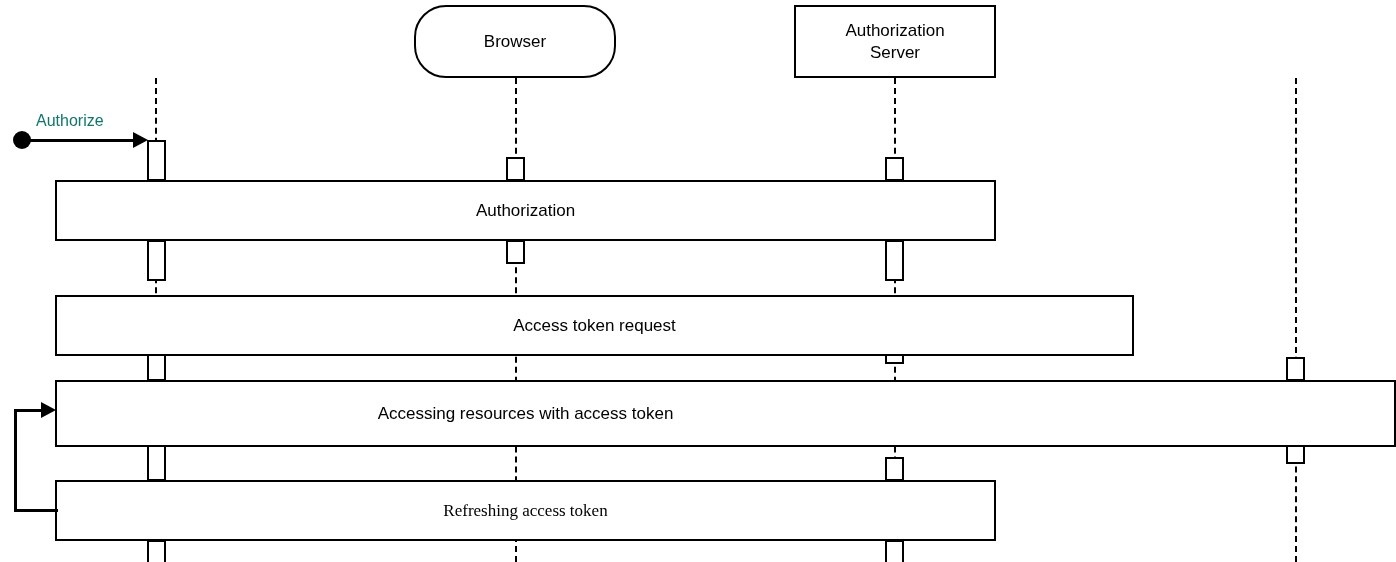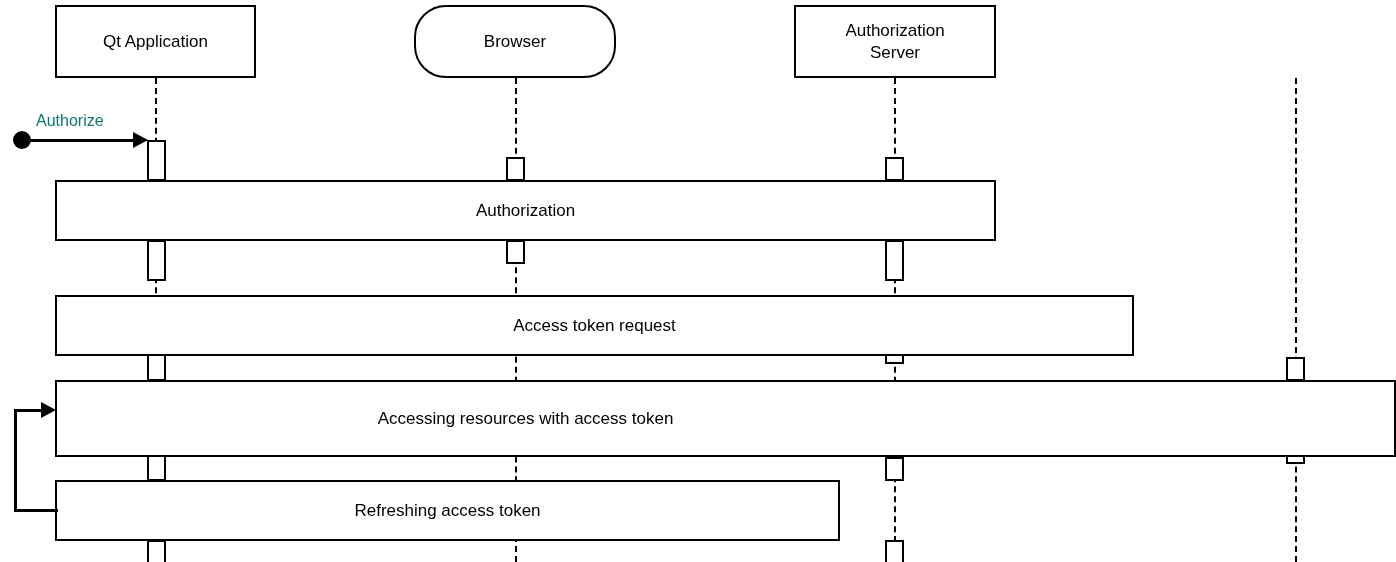--- a/index.html
+++ b/index.html
@@ -116,46 +116,43 @@
 
   <div class="activation" style="left:885px; top:157px; width:19px; height:24px;"></div>
   <div class="activation" style="left:885px; top:240px; width:19px; height:41px;"></div>
   <div class="activation" style="left:885px; top:340px; width:19px; height:24px;"></div>
   <div class="activation" style="left:885px; top:457px; width:19px; height:24px;"></div>
   <div class="activation" style="left:885px; top:540px; width:19px; height:24px;"></div>
 
   <div class="activation" style="left:1286px; top:357px; width:19px; height:24px;"></div>
   <div class="activation" style="left:1286px; top:440px; width:19px; height:24px;"></div>
 
-  <div class="participant" style="left:55px; top:5px; width:201px; height:73px;">
-    <span>Qt Application</span>
-  </div>
   <div class="participant" style="left:414px; top:5px; width:202px; height:73px;border-radius:32px;">
     <span>Browser</span>
   </div>
   <div class="participant" style="left:794px; top:5px; width:202px; height:73px;">
     <span style="white-space:pre-line;">Authorization
 Server</span>
   </div>
 
   <div class="start-dot" style="left:13px; top:131px;"></div>
   <div class="hline" style="left:28px; top:139px; width:107px;"></div>
   <div class="arrowhead-right" style="left:133px; top:132px;"></div>
   <div class="start-label" style="left:36px; top:112px;">Authorize</div>
 
   <div class="msgbox" style="left:55px; top:180px; width:941px; height:61px;">
     <span class="msgbox-label">Authorization</span>
   </div>
   <div class="msgbox" style="left:55px; top:295px; width:1079px; height:61px;">
     <span class="msgbox-label">Access token request</span>
   </div>
-  <div class="msgbox" style="left:55px; top:380px; width:1341px; height:77px;">
+  <div class="msgbox" style="left:55px; top:380px; width:1341px; height:67px;">
     <span class="msgbox-label" style="position:absolute; left:0; right:400px; text-align:center;">Accessing resources with access token</span>
   </div>
-  <div class="msgbox" style="left:55px; top:480px; width:785px; height:61px;">
+  <div class="msgbox" style="left:55px; top:480px; width:941px; height:61px;font-family:Liberation Serif, serif;">
     <span class="msgbox-label">Refreshing access token</span>
   </div>
 
   <div class="hline" style="left:14px; top:509px; width:44px;"></div>
   <div class="vline" style="left:14px; top:410px; height:101px;"></div>
   <div class="hline" style="left:14px; top:409px; width:29px;"></div>
   <div class="arrowhead-right" style="left:41px; top:402px;"></div>
 
 </div>
 

